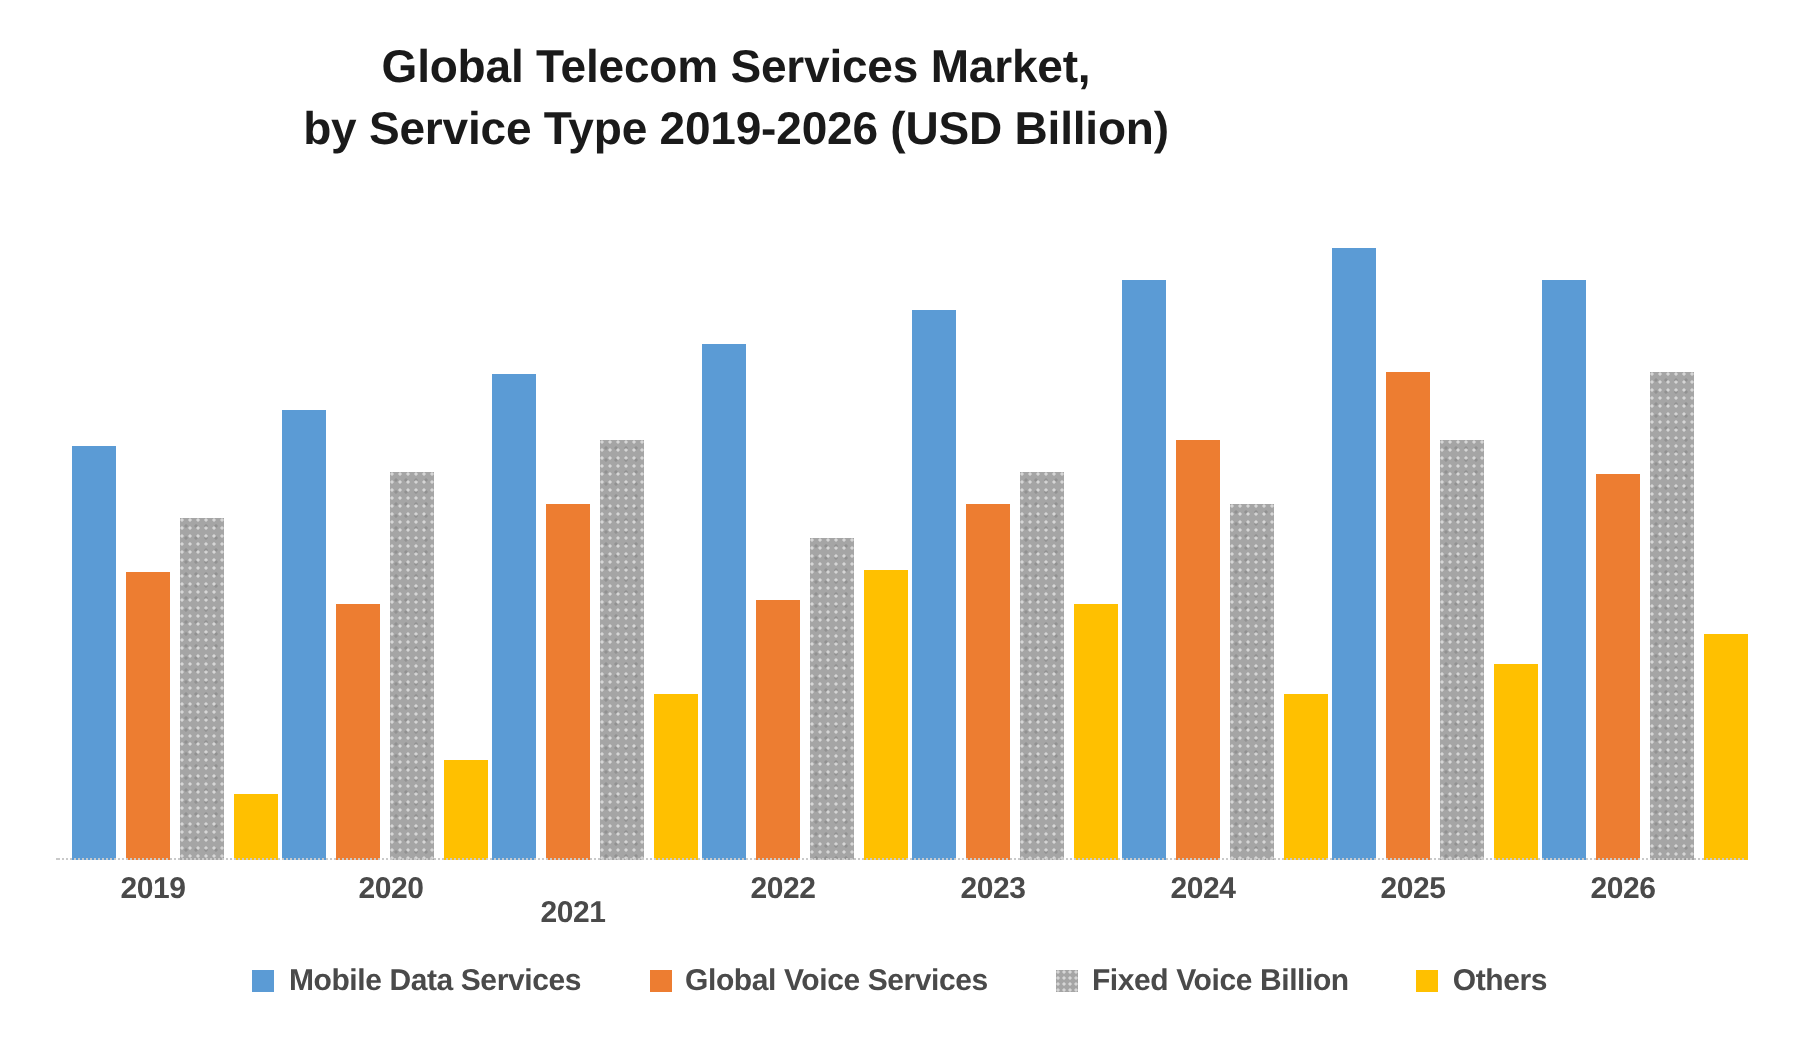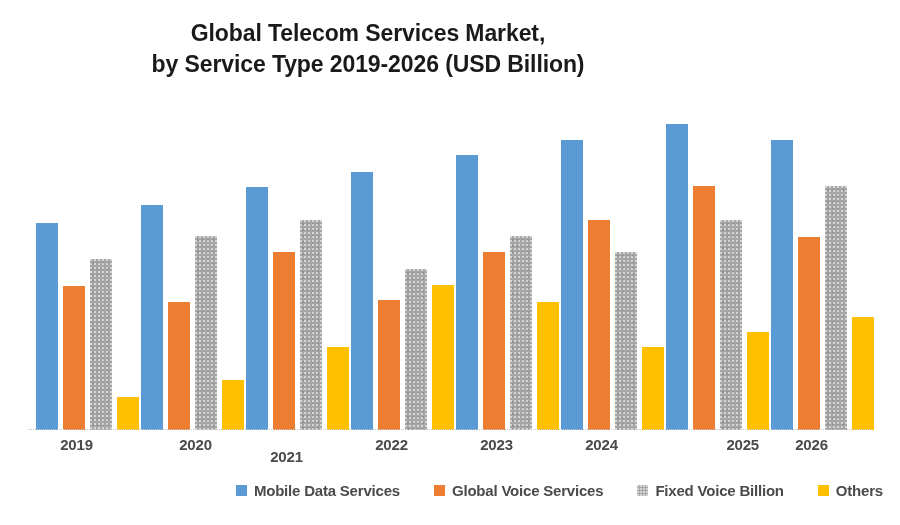--- a/index.html
+++ b/index.html
@@ -105,21 +105,21 @@
     letter-spacing: -0.2px;
   }
 
   
   #legend {
     position: absolute;
     left: 0;
     top: 482px;
     width: 900px;
     display: flex;
-    justify-content: flex-end;
+    justify-content: center;
     align-items: center;
   }
   .legend-item {
     display: flex;
     align-items: center;
     margin: 0 17px;
   }
   .legend-swatch {
     width: 11px;
     height: 11px;
@@ -271,21 +271,21 @@
     <div id="baseline"></div>
   </div>
 
   <div id="x-axis">
       <div class="x-tick" style="left: 24px;">2019</div>
       <div class="x-tick" style="left: 143px;">2020</div>
       <div class="x-tick" style="left: 234px; margin-top: 12px;">2021</div>
       <div class="x-tick" style="left: 339px;">2022</div>
       <div class="x-tick" style="left: 444px;">2023</div>
       <div class="x-tick" style="left: 549px;">2024</div>
-      <div class="x-tick" style="left: 654px; text-align: right;">2025</div>
+      <div class="x-tick" style="left: 654px;">2025</div>
       <div class="x-tick" style="left: 759px;">2026</div>
     </div>
 
   <div id="legend">
       <div class="legend-item">
         <span class="legend-swatch s0"></span>
         <span class="legend-label">Mobile Data Services</span>
       </div>
       <div class="legend-item">
         <span class="legend-swatch s1"></span>

